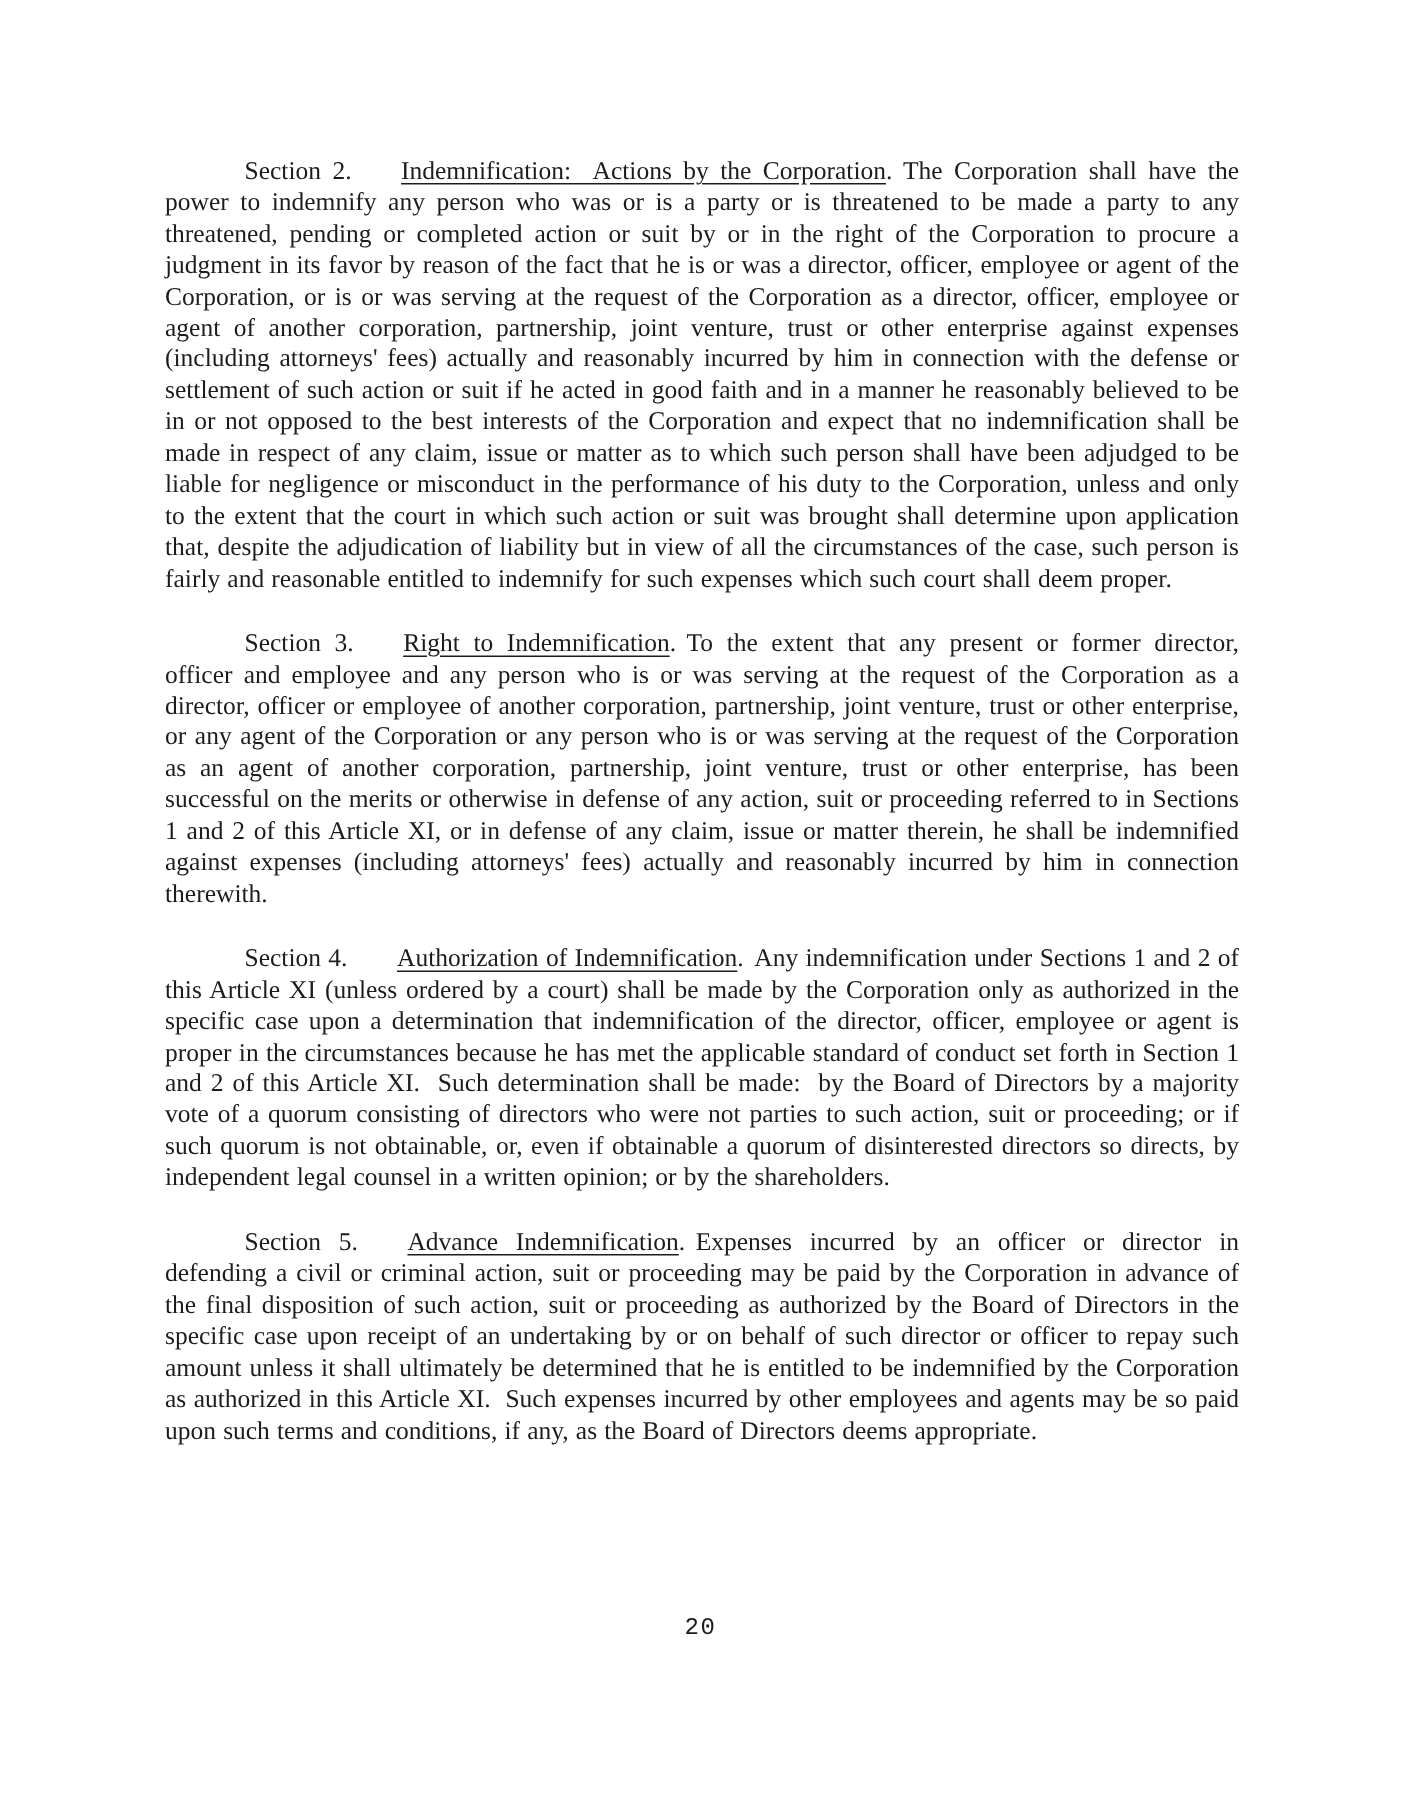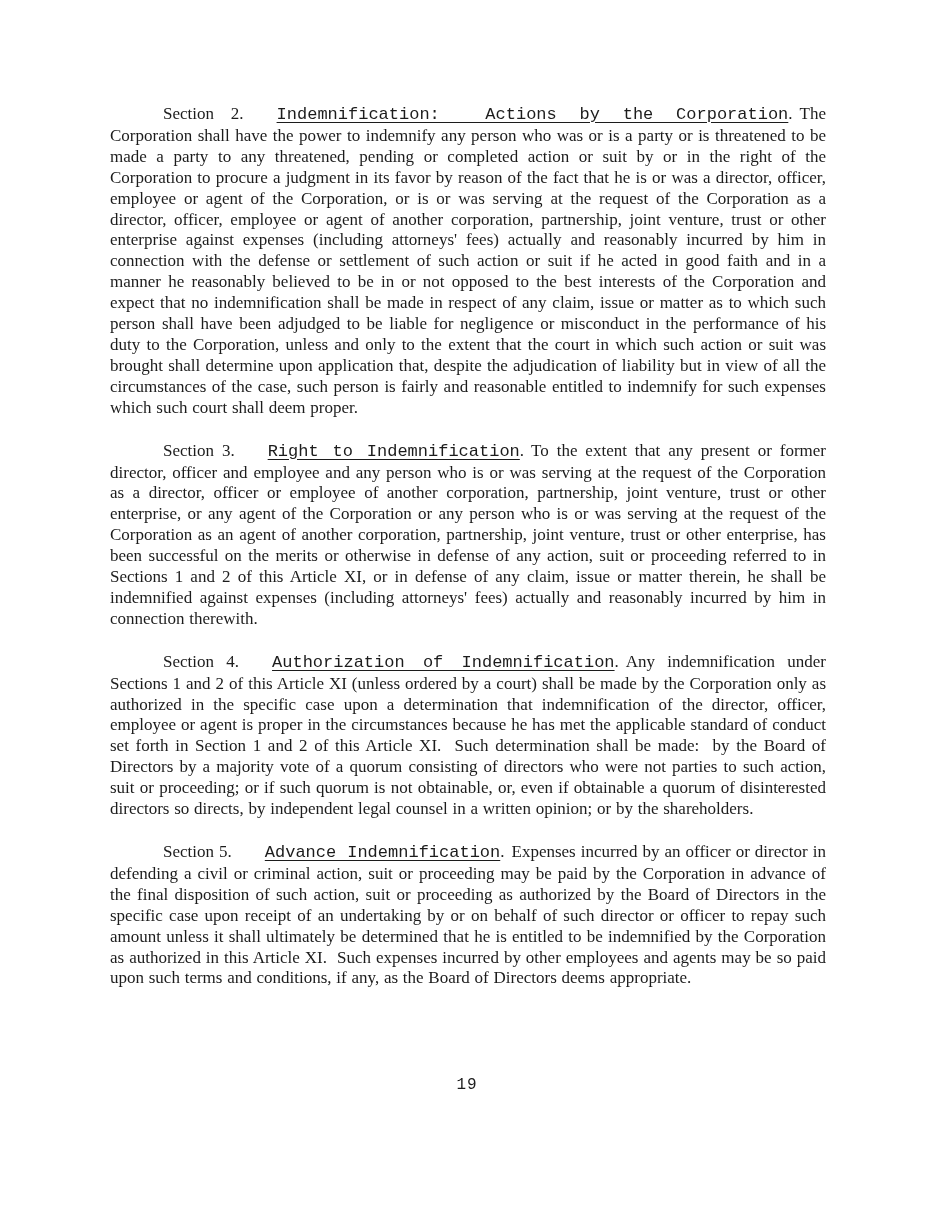--- a/index.html
+++ b/index.html
@@ -38,21 +38,20 @@
     display: inline-block;
     width: 33px;
   }
   .sentence-spacer {
     display: inline-block;
     width: 7px;
   }
   .section-title {
     text-decoration: underline;
     text-underline-offset: 3px;
-    font-family: Liberation Mono, monospace;
   }
   .page-number {
     position: absolute;
     left: 0;
     top: 1076px;
     width: 100%;
     text-align: center;
     font-family: "Liberation Mono", "DejaVu Sans Mono", monospace;
     font-size: 16px;
     letter-spacing: 1px;
@@ -68,14 +67,14 @@
     <p class="para"><span class="section-label">Section 2.</span><span class="tab-spacer"></span><span class="section-title">Indemnification:&nbsp; Actions by the Corporation</span><span>.</span><span class="sentence-spacer"></span><span>The Corporation shall have the power to indemnify any person who was or is a party or is threatened to be made a party to any threatened, pending or completed action or suit by or in the right of the Corporation to procure a judgment in its favor by reason of the fact that he is or was a director, officer, employee or agent of the Corporation, or is or was serving at the request of the Corporation as a director, officer, employee or agent of another corporation, partnership, joint venture, trust or other enterprise against expenses (including attorneys' fees) actually and reasonably incurred by him in connection with the defense or settlement of such action or suit if he acted in good faith and in a manner he reasonably believed to be in or not opposed to the best interests of the Corporation and expect that no indemnification shall be made in respect of any claim, issue or matter as to which such person shall have been adjudged to be liable for negligence or misconduct in the performance of his duty to the Corporation, unless and only to the extent that the court in which such action or suit was brought shall determine upon application that, despite the adjudication of liability but in view of all the circumstances of the case, such person is fairly and reasonable entitled to indemnify for such expenses which such court shall deem proper.</span></p>
 
     <p class="para"><span class="section-label">Section 3.</span><span class="tab-spacer"></span><span class="section-title">Right to Indemnification</span><span>.</span><span class="sentence-spacer"></span><span>To the extent that any present or former director, officer and employee and any person who is or was serving at the request of the Corporation as a director, officer or employee of another corporation, partnership, joint venture, trust or other enterprise, or any agent of the Corporation or any person who is or was serving at the request of the Corporation as an agent of another corporation, partnership, joint venture, trust or other enterprise, has been successful on the merits or otherwise in defense of any action, suit or proceeding referred to in Sections 1 and 2 of this Article XI, or in defense of any claim, issue or matter therein, he shall be indemnified against expenses (including attorneys' fees) actually and reasonably incurred by him in connection therewith.</span></p>
 
     <p class="para"><span class="section-label">Section 4.</span><span class="tab-spacer"></span><span class="section-title">Authorization of Indemnification</span><span>.</span><span class="sentence-spacer"></span><span>Any indemnification under Sections 1 and 2 of this Article XI (unless ordered by a court) shall be made by the Corporation only as authorized in the specific case upon a determination that indemnification of the director, officer, employee or agent is proper in the circumstances because he has met the applicable standard of conduct set forth in Section 1 and 2 of this Article XI.&nbsp; Such determination shall be made:&nbsp; by the Board of Directors by a majority vote of a quorum consisting of directors who were not parties to such action, suit or proceeding; or if such quorum is not obtainable, or, even if obtainable a quorum of disinterested directors so directs, by independent legal counsel in a written opinion; or by the shareholders.</span></p>
 
     <p class="para"><span class="section-label">Section 5.</span><span class="tab-spacer"></span><span class="section-title">Advance Indemnification</span><span>.</span><span class="sentence-spacer"></span><span>Expenses incurred by an officer or director in defending a civil or criminal action, suit or proceeding may be paid by the Corporation in advance of the final disposition of such action, suit or proceeding as authorized by the Board of Directors in the specific case upon receipt of an undertaking by or on behalf of such director or officer to repay such amount unless it shall ultimately be determined that he is entitled to be indemnified by the Corporation as authorized in this Article XI.&nbsp; Such expenses incurred by other employees and agents may be so paid upon such terms and conditions, if any, as the Board of Directors deems appropriate.</span></p>
 
   </div>
 
-  <div class="page-number">19</div>
+  <div class="page-number">20</div>
 </div>
 
 </body></html>

